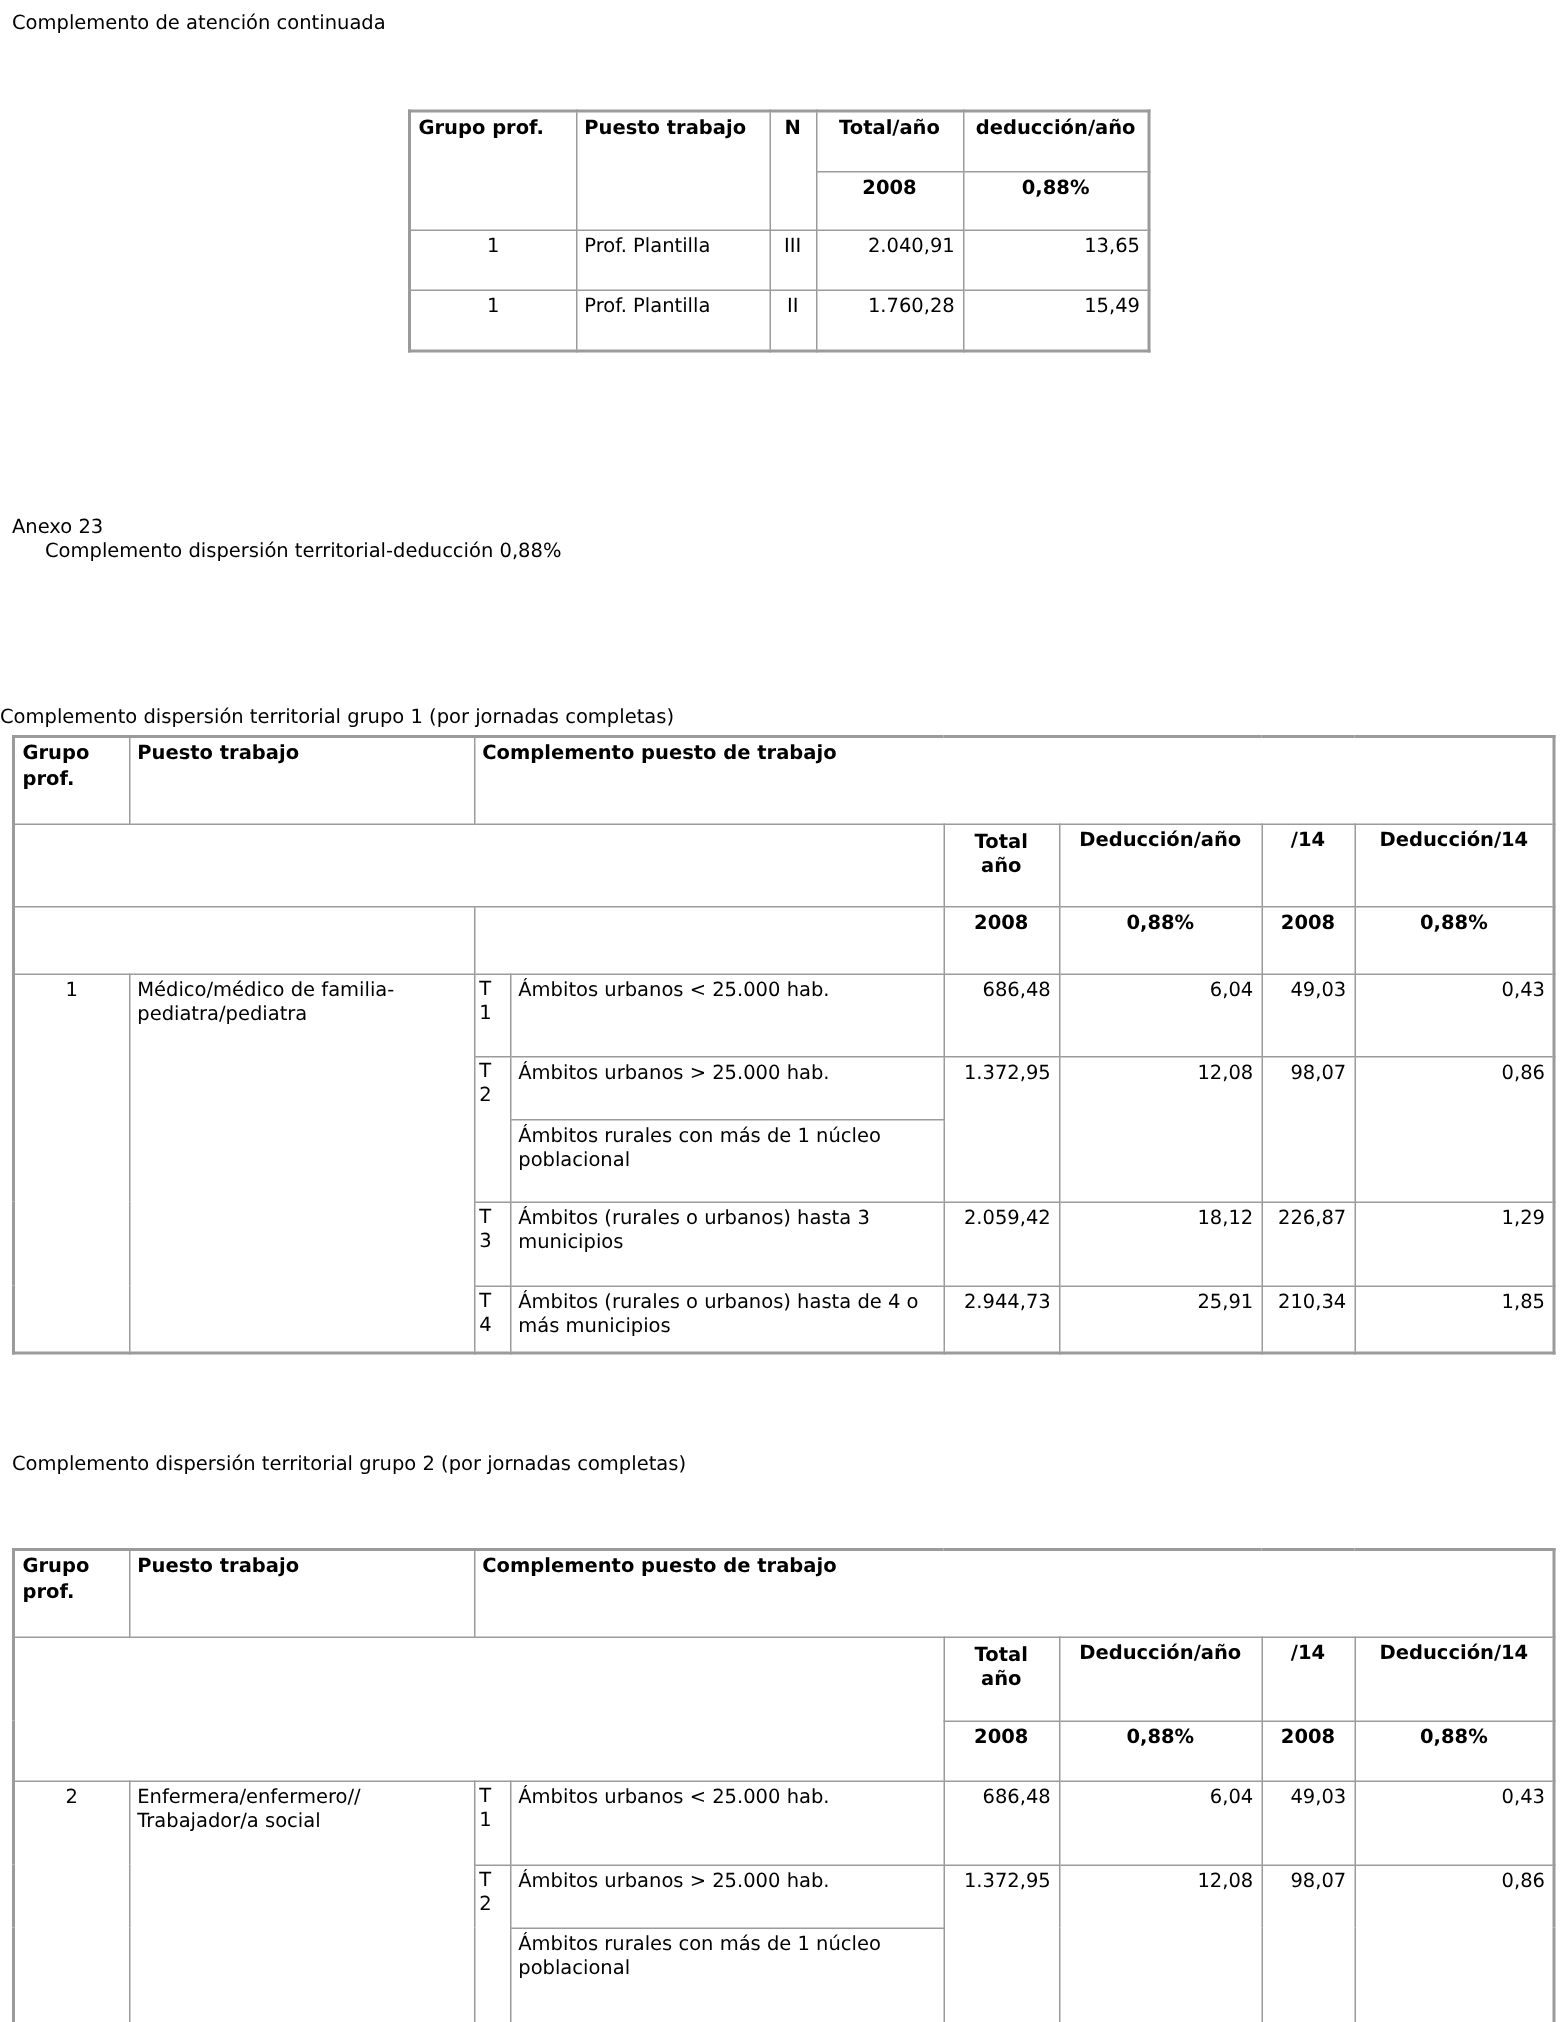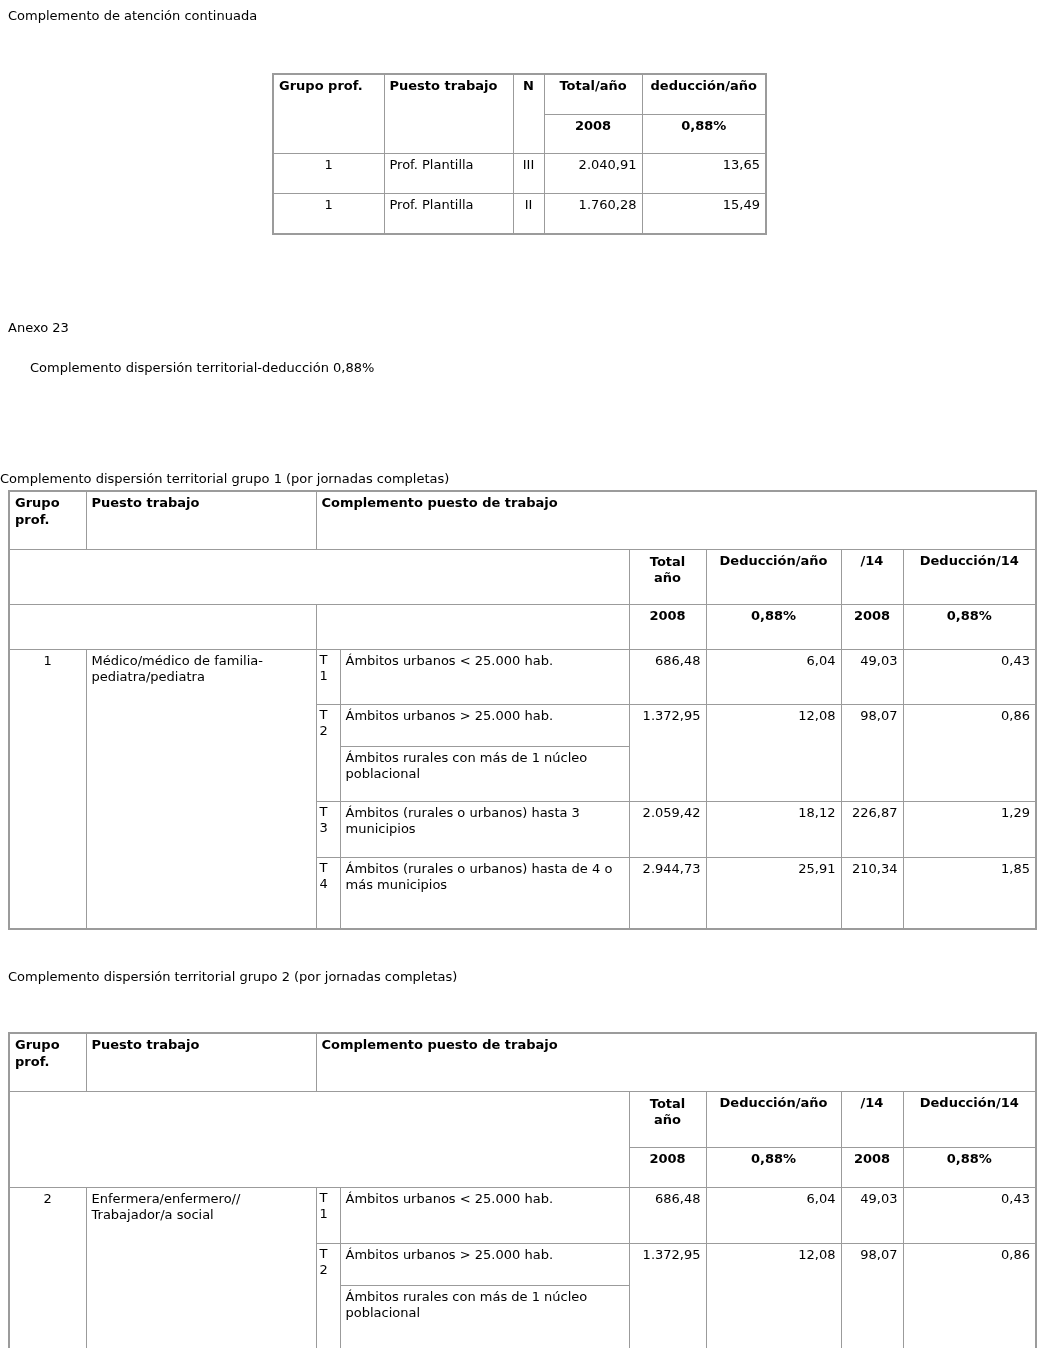--- a/index.html
+++ b/index.html
@@ -63,21 +63,21 @@
   <tr style="height:41px;">
     <td class="c">1</td>
     <td>Prof. Plantilla</td>
     <td class="c">II</td>
     <td class="r">1.760,28</td>
     <td class="r">15,49</td>
   </tr>
 </tbody>
   </table>
 
-<div class="abs heading" style="top:320px;left:8px;">Anexo 23</div>
+<div class="abs heading" style="top:344px;left:8px;">Anexo 23</div>
 
 <div class="abs heading" style="top:360px;left:8px;margin-left:22px;">Complemento dispersión territorial-deducción 0,88%</div>
 
 <div class="abs heading" style="top:427px;left:0;margin-top:44px;">Complemento dispersión territorial grupo 1 (por jornadas completas)</div>
 
 <table class="doc abs" style="top:490px;left:8px;width:1027px;">
   <colgroup>
     <col style="width:77px">
       <col style="width:230px">
       <col style="width:24px">
@@ -130,21 +130,21 @@
     <td>Ámbitos rurales con más de 1 núcleo poblacional</td>
   </tr>
   <tr style="height:56px;">
     <td class="tcol">T 3</td>
     <td>Ámbitos (rurales o urbanos) hasta 3 municipios</td>
     <td class="r">2.059,42</td>
     <td class="r">18,12</td>
     <td class="r">226,87</td>
     <td class="r">1,29</td>
   </tr>
-  <tr style="height:72px;margin-left:19px;">
+  <tr style="height:45px;margin-left:19px;">
     <td class="tcol">T 4</td>
     <td>Ámbitos (rurales o urbanos) hasta de 4 o más municipios</td>
     <td class="r">2.944,73</td>
     <td class="r">25,91</td>
     <td class="r">210,34</td>
     <td class="r">1,85</td>
   </tr>
 </tbody>
   </table>
 

